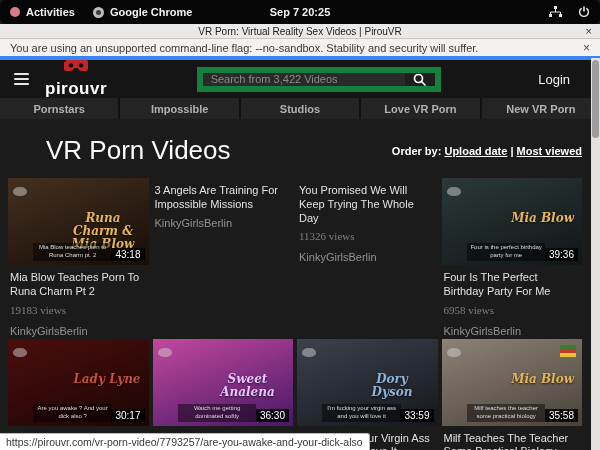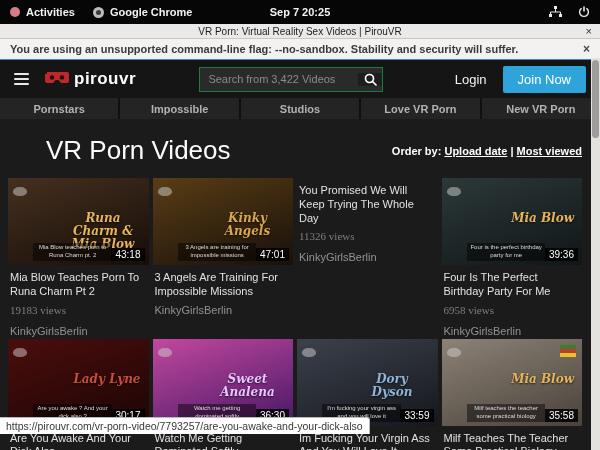--- a/index.html
+++ b/index.html
@@ -1,54 +1,54 @@
 <!DOCTYPE html>
 <html><head>
 <meta charset="utf-8">
 <style>
   * { margin:0; padding:0; box-sizing:border-box; }
   html,body { width:600px; height:450px; overflow:hidden; background:#1b1b1b;
               font-family:"Liberation Sans", sans-serif; }
 
   
   .gnome-bar { height:22px; background:#060606; color:#f2f2f2; display:flex;
-               align-items:center; padding:12px 10px; font-size:11px; position:relative; }
+               align-items:center; padding:12px 10px; font-size:11px; position:relative;border-radius:6px; }
   .gnome-left { display:flex; align-items:center; gap:18px; }
   .gnome-item { display:flex; align-items:center; gap:6px; font-weight:bold; cursor:default; }
   .dot-icon { width:10px; height:10px; border-radius:50%; background:#d77d8a; }
   .chrome-glyph { width:11px; height:11px; border-radius:50%; background:#bdbdbd;
                   position:relative; }
   .chrome-glyph::after { content:""; position:absolute; left:3px; top:3px; width:5px; height:5px;
                   border-radius:50%; background:#3c3c3c; }
   .gnome-clock { position:absolute; left:0; right:0; text-align:center; font-weight:bold; }
   .gnome-right { margin-left:auto; display:flex; align-items:center; gap:16px; z-index:1; }
   .tray-svg { display:block; }
 
   
   .win-titlebar { height:15px; background:#ebe9e7; border-bottom:1px solid #c9c6c1;
                   display:flex; align-items:center; font-size:10px; color:#1c1c1c;
                   position:relative; }
   .win-title { flex:1; text-align:center; font-weight:normal; }
   .win-close { position:absolute; right:8px; color:#333; font-size:11px; cursor:default; }
 
   
-  .infobar { height:21px; background:#f3f2f0; border-bottom:1px solid #3b82f6;
-             display:flex; align-items:center; padding:0 10px; font-size:11px; color:#3a3a3a;font-weight:bold; }
+  .infobar { height:21px; background:#f3f2f0; border-bottom:4px solid #3b82f6;
+             display:flex; align-items:center; padding:0 10px; font-size:11px; color:#3a3a3a; }
   .infobar-close { margin-left:auto; color:#4a4a4a; font-size:12px; cursor:pointer; }
 
   
   .site-header { height:38px; background:#151515; display:flex; align-items:center;
                  padding:0 14px; }
   .hamburger { width:15px; display:flex; flex-direction:column; gap:3px; cursor:pointer;
                margin-right:16px; }
   .hamburger span { height:2px; background:#e8e8e8; border-radius:1px; }
-  .logo { display:flex; align-items:center; gap:5px; cursor:pointer; }
+  .logo { display:flex; align-items:center; gap:5px; cursor:pointer;flex-direction:column; }
   .logo-text { color:#fff; font-weight:bold; font-size:17px; letter-spacing:.5px; }
-  .searchbar { display:flex; margin:0 auto; width:184px; height:25px;
-               border:1px solid #15803d; background:#2a2a2a;align-items:center; }
+  .searchbar { display:flex; margin:0 auto; width:244px; height:25px;
+               border:6px solid #15803d; background:#2a2a2a;align-items:center; }
   .searchbar input { flex:1; background:transparent; border:none; outline:none;
                color:#cfcfcf; font-size:11px; padding:0 8px;
                font-family:"Liberation Sans", sans-serif; }
   .searchbar input::placeholder { color:#8b8b8b; }
   .search-btn { width:30px; background:#1e1e1e; border:none; cursor:pointer;
                 display:flex; align-items:center; justify-content:center; }
   .login-link { color:#f2f2f2; font-size:13px; margin:0 16px 0 8px; cursor:pointer; }
   .join-btn { background:#2ea4da; color:#fff; border:none; border-radius:2px;
               font-size:13px; padding:6px 15px; cursor:pointer;
               font-family:"Liberation Sans", sans-serif; }
@@ -91,21 +91,21 @@
              margin-bottom:5px; }
   .v-views { color:#7f7f7f; font-size:11px; margin-bottom:9px;font-family:Liberation Serif, serif; }
   .v-studio { color:#929292; font-size:11px; cursor:pointer; }
 
   
   .scrollbar { position:fixed; top:58px; right:0; width:9px; bottom:0; background:#e4e2df; }
   .scroll-thumb { position:absolute; top:2px; left:1px; width:7px; height:78px;
                   background:#9d9d9d; border-radius:4px; }
 
   
-  .statusbar { position:fixed; left:0; bottom:16px; background:#fff; border:1px solid #b9b9b9;
+  .statusbar { position:fixed; left:0; bottom:0; background:#fff; border:1px solid #b9b9b9;
                border-left:none; border-bottom:none; border-top-right-radius:3px;
                padding:2px 6px; font-size:10.5px; color:#383838; }
 </style>
 </head>
 <body>
 
 <div class="gnome-bar">
   <div class="gnome-left">
     <div class="gnome-item">
       <span class="dot-icon"></span>
@@ -158,21 +158,20 @@
   <div class="searchbar">
     <input type="text" placeholder="Search from 3,422 Videos" style="">
     <button class="search-btn">
       <svg width="13" height="13" viewBox="0 0 13 13">
         <circle cx="5.5" cy="5.5" r="4" stroke="#fff" stroke-width="1.7" fill="none"></circle>
         <path d="M8.5 8.5L12 12" stroke="#fff" stroke-width="1.7" stroke-linecap="round"></path>
       </svg>
     </button>
   </div>
   <span class="login-link">Login</span>
-  <button class="join-btn" style="background: rgb(46, 164, 218);">Join Now</button>
 </div>
 
 <div class="nav">
   <div class="nav-item">Pornstars</div>
   <div class="nav-item">Impossible</div>
   <div class="nav-item">Studios</div>
   <div class="nav-item">Love VR Porn</div>
   <div class="nav-item">New VR Porn</div>
 </div>
 
@@ -198,30 +197,20 @@
       <span class="duration">43:18</span>
     </div>
     <div class="meta">
       <div class="v-title">Mia Blow Teaches Porn To Runa Charm Pt 2</div>
       <div class="v-views">19183 views</div>
       <div class="v-studio">KinkyGirlsBerlin</div>
     </div>
   </div>
 
   <div class="card">
-    <div class="thumb" style="background: linear-gradient(160deg, rgb(90, 61, 21) 0%, rgb(23, 16, 10) 100%);">
-      <span class="wm">
-          <i class="ear l"></i>
-          <i class="ear r"></i>
-          <i class="face"></i>
-        </span>
-      <span class="ov" style="color: rgb(217, 168, 78);">Kinky Angels</span>
-      <span class="caption">3 Angels are training for impossible missions</span>
-      <span class="duration">47:01</span>
-    </div>
     <div class="meta">
       <div class="v-title">3 Angels Are Training For Impossible Missions</div>
       <div class="v-studio">KinkyGirlsBerlin</div>
     </div>
   </div>
 
   <div class="card">
     <div class="meta">
       <div class="v-title">You Promised We Will Keep Trying The Whole Day</div>
       <div class="v-views">11326 views</div>

